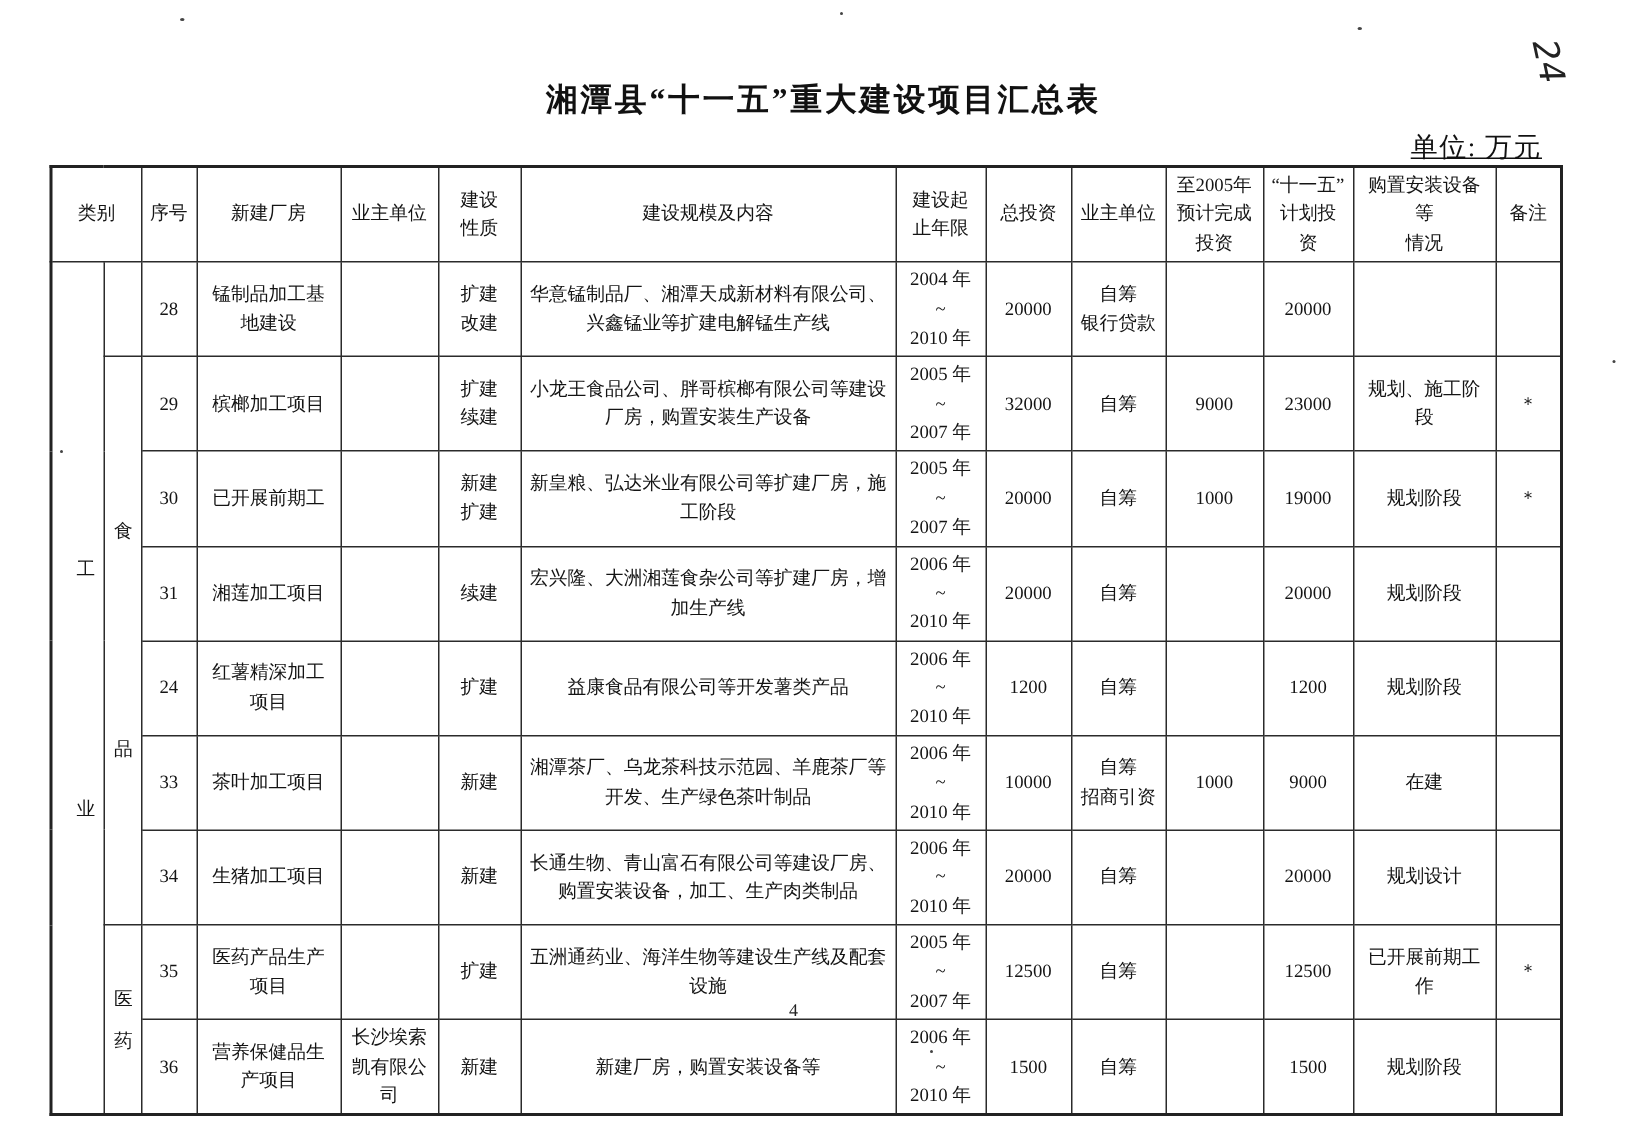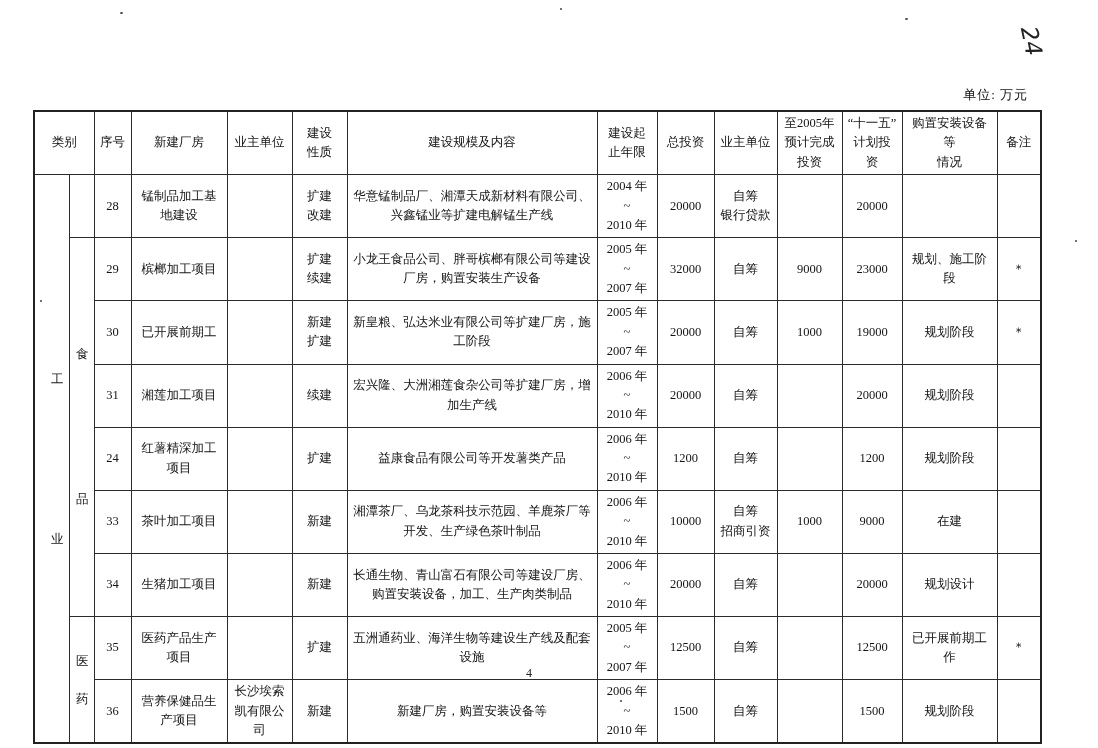--- a/index.html
+++ b/index.html
@@ -12,21 +12,21 @@
     overflow:hidden;
   }
   .page{position:absolute;inset:0;}
   .doc-title{
     position:absolute;top:52px;left:0;width:100%;
     text-align:center;font-size:21px;font-weight:bold;
     letter-spacing:2px;color:#111;
   }
   .unit-label{
     position:absolute;top:86px;right:70px;
-    font-size:13px;color:#111;letter-spacing:1px;
+    font-size:18px;color:#111;letter-spacing:1px;text-decoration:underline;
   }
   .handwritten-mark{
     position:absolute;top:28px;right:52px;
     font-family:"DejaVu Sans",sans-serif;
     font-size:23px;color:#222;
     transform:rotate(78deg);
     font-style:italic;
   }
   .page-number{
     position:absolute;top:666px;left:0;width:100%;
@@ -57,28 +57,29 @@
   .c-center{text-align:center;}
   .c-left{text-align:center;}
   .vert-cell{text-align:right;padding:0;}
   .vert-cell span{
     display:inline-block;width:1em;
     word-break:break-all;white-space:normal;
     vertical-align:middle;
   }
   .vert-main span{line-height:160px;}
   .vert-food span{line-height:145px;}
-  .vert-med  span{line-height:38px;}
+  .vert-med  span{line-height:28px;}
   .speck{position:absolute;background:#444;border-radius:50%;}
 </style>
 </head>
 <body>
 
 <div class="page">
 
+  <div class="doc-title">湘潭县“十一五”重大建设项目汇总表</div>
   <div class="unit-label">单位: 万元</div>
   <div class="handwritten-mark">24</div>
 
   <table class="main-table">
     <colgroup>
       <col style="width:35px">
         <col style="width:25px">
         <col style="width:37px">
       <col style="width:96px">
         <col style="width:65px">

